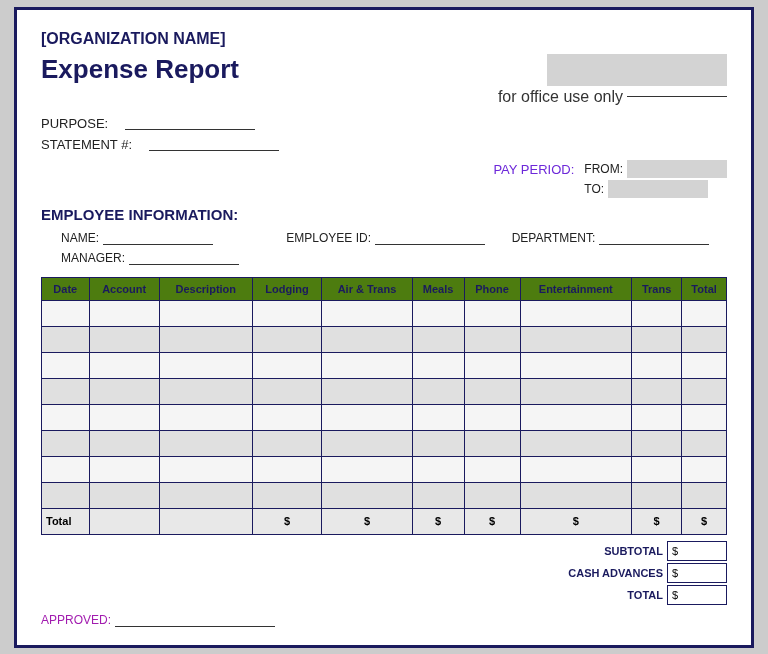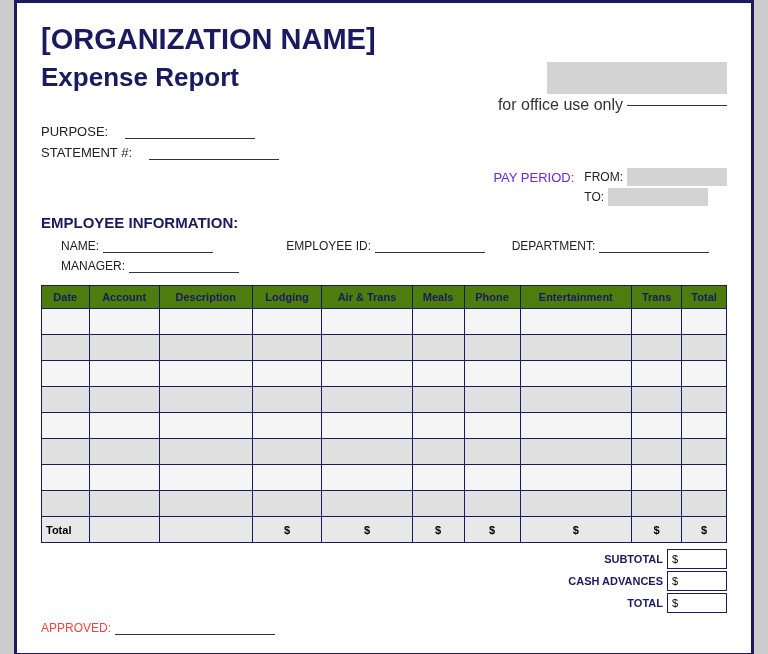--- a/index.html
+++ b/index.html
@@ -12,21 +12,21 @@
       font-family: Arial, sans-serif;
     }
     .form-container {
       background: #fff;
       border: 3px solid #1a1a5e;
       width: 740px;
       min-height: 630px;
       padding: 20px 24px 18px 24px;
     }
     .org-name {
-      font-size: 29px;
+      font-size: 16px;
       font-weight: bold;
       color: #1a1a5e;
       margin-bottom: 6px;
     }
     .header-row {
       display: flex;
       justify-content: space-between;
       align-items: flex-start;
       margin-bottom: 10px;
     }
@@ -207,21 +207,21 @@
       display: flex;
       justify-content: space-between;
       align-items: flex-end;
       margin-top: 8px;
     }
     .approved-field {
       display: flex;
       align-items: center;
       gap: 4px;
       font-size: 12px;
-      color: #ef4444;
+      color: #a21caf;
     }
     .approved-line {
       display: inline-block;
       border-bottom: 1px solid #333;
       width: 160px;
       height: 14px;
     }
   </style>
 </head>
 <body>

